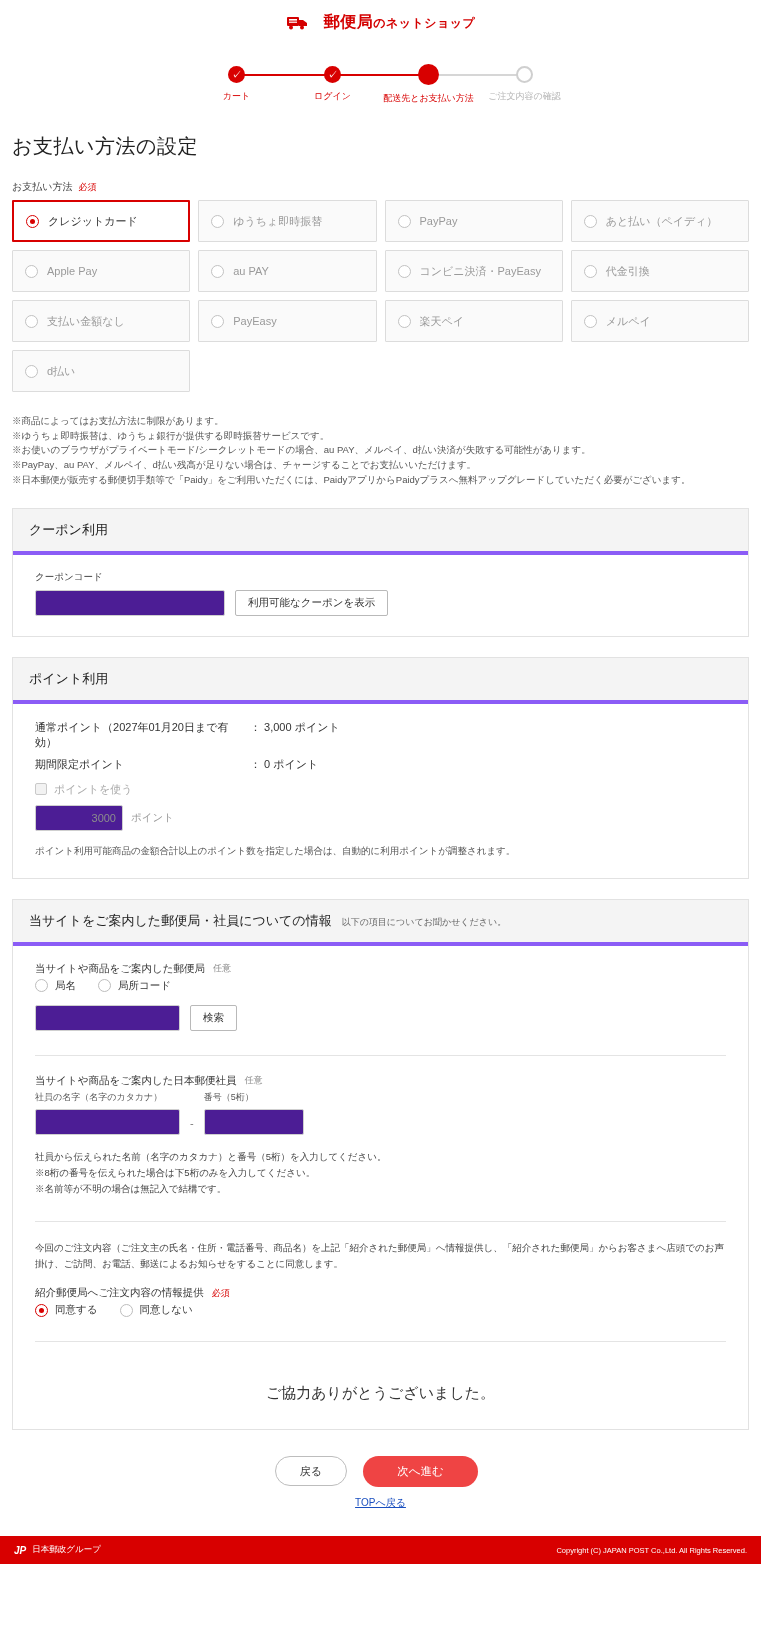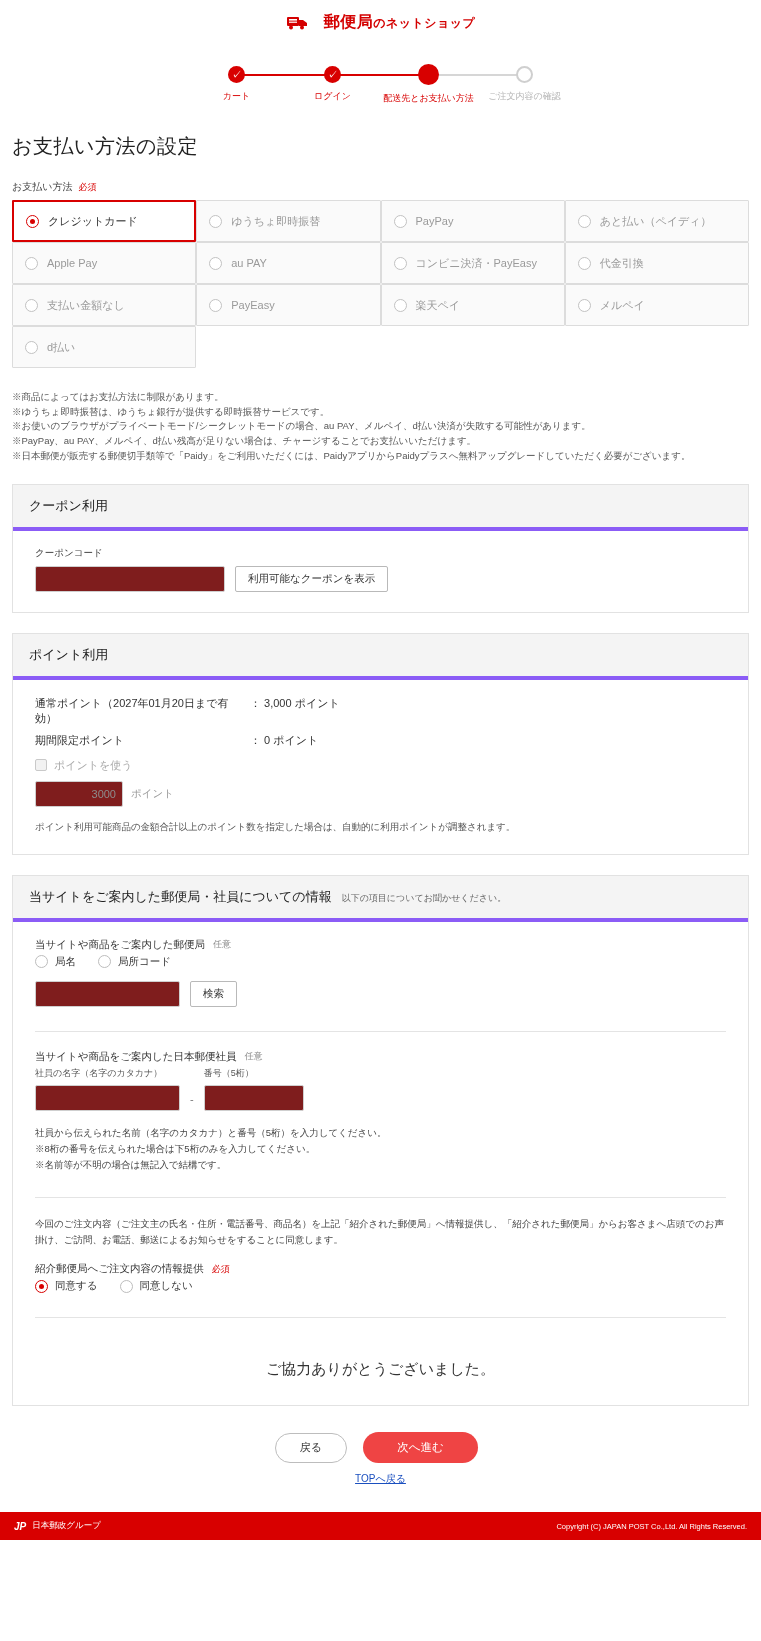--- a/index.html
+++ b/index.html
@@ -84,20 +84,21 @@
     font-size:10px; color:#444;
     display:flex; align-items:center; gap:6px;
   }
   .req-badge { color:#d80000; font-size:9px; }
   .opt-badge { color:#888; font-size:9px; }
 
   
   .pay-grid {
     display:grid;
     grid-template-columns:repeat(4, 1fr);
+    gap:8px;
     padding:0 12px;
   }
   .pay-opt {
     border:1px solid #dcdcdc;
     background:#fafafa;
     height:42px;
     display:flex; align-items:center;
     padding-left:12px;
     gap:9px;
     font-size:11px;
@@ -150,21 +151,21 @@
 
   .small-label { font-size:9.5px; color:#444; margin-bottom:6px; }
   .row { display:flex; align-items:center; gap:10px; }
 
   input[type="text"] {
     border:1px solid #cfcfcf;
     height:26px;
     padding:2px 6px;
     font-size:11px;
     font-family:"Liberation Sans", sans-serif;
-    background:#7f1d1d;
+    background:#4c1d95;
     border-radius:2px;
   }
   .coupon-input { width:190px; }
   .btn-outline {
     border:1px solid #b9b9b9;
     background:#fff;
     height:26px;
     padding:0 12px;
     font-size:10.5px;
     color:#333;
@@ -214,21 +215,21 @@
   .staff-num { width:100px; }
   .dash { font-size:11px; color:#777; padding-bottom:6px; }
 
   .staff-note { font-size:9.5px; color:#444; line-height:1.7; margin-top:14px; }
   .consent-note { font-size:9.5px; color:#444; line-height:1.7; margin-top:6px; }
 
   .thanks { text-align:center; font-size:15px; color:#333; padding:24px 0 6px 0; }
 
   
   .actions {
-    display:flex; justify-content:center; align-items:center; gap:16px;
+    display:flex; justify-content:center; align-items:flex-start; gap:16px;
     padding:26px 8px 8px 0;
   }
   .btn-back {
     width:72px; height:30px;
     border:1px solid #bdbdbd; background:#fff; border-radius:15px;
     font-size:11px; color:#333; cursor:pointer;
     font-family:"Liberation Sans", sans-serif;
   }
   .btn-next {
     width:115px; height:31px;

